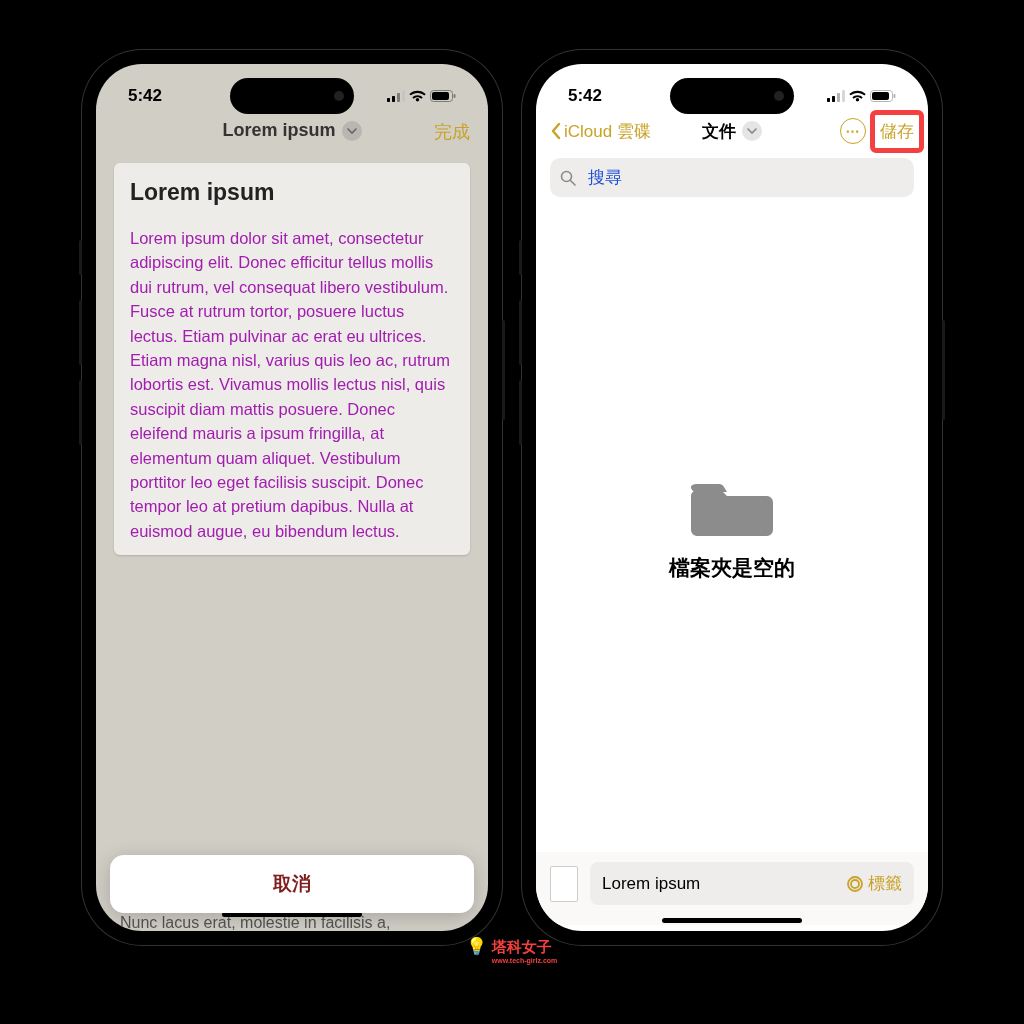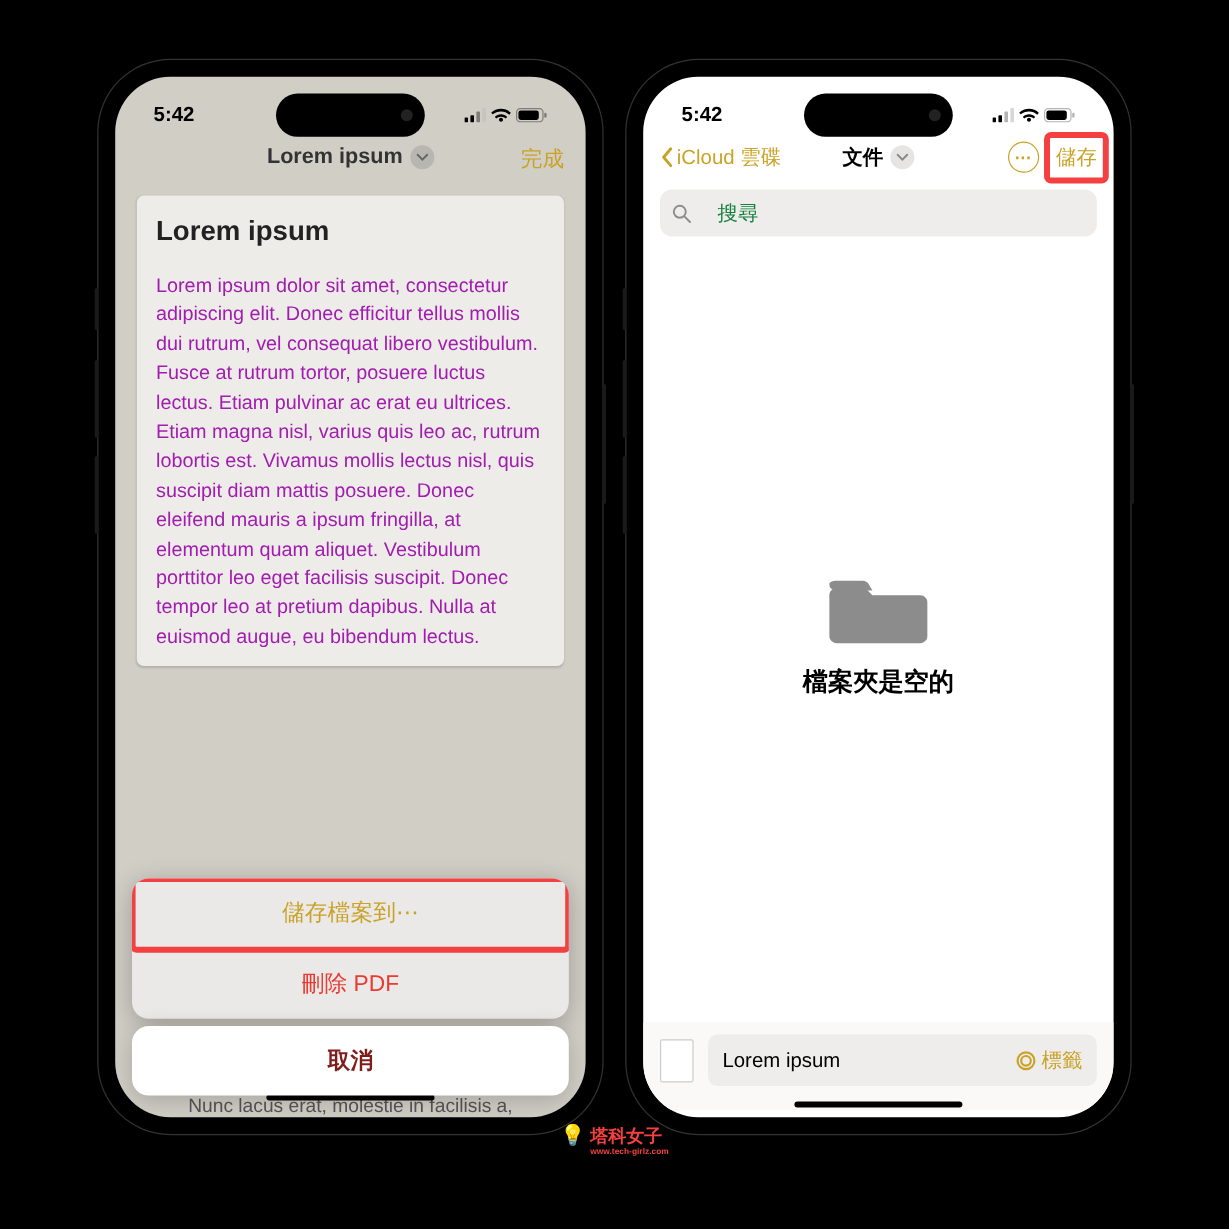--- a/index.html
+++ b/index.html
@@ -90,21 +90,21 @@
     border-radius: 6px;
     padding: 16px 16px 12px;
     box-shadow: 0 1px 2px rgba(0,0,0,0.15);
   }
   .doc-title { font-size: 23px; font-weight: 700; color: #222; margin: 0 0 20px; }
   .doc-body { font-size: 16.5px; line-height: 1.48; color: #a21caf; }
   .hidden-line {
     position: absolute;
     left: 24px; right: 24px;
     top: 802px;
-    font-size: 16px; color: #555; text-align: center;
+    font-size: 16px; color: #555; 
   }
   .action-sheet {
     position: absolute;
     left: 14px; right: 14px;
     bottom: 76px;
     background: #eae9e7;
     border-radius: 14px;
     overflow: hidden;
     z-index: 10;
     box-shadow: 0 4px 20px rgba(0,0,0,0.25);
@@ -161,21 +161,21 @@
   .save { color: #c9a227; font-size: 17px; font-weight: 500; }
   .search {
     margin: 8px 14px;
     background: #eeedeb;
     border-radius: 10px;
     display: flex;
     align-items: center;
     padding: 8px 10px;
   }
   .search svg { width: 16px; height: 16px; fill: #8d8c89; }
-  .search span { color: #15803d; font-size: 17px; margin-left: 22px; }
+  .search span { color: #1d4ed8; font-size: 17px; margin-left: 12px; }
   .empty {
     flex: 1;
     display: flex;
     flex-direction: column;
     align-items: center;
     justify-content: center;
   }
   .folder-icon { width: 82px; height: 62px; margin-bottom: 16px; }
   .folder-icon svg { width: 100%; height: 100%; }
   .empty-text { font-size: 21px; font-weight: 700; color: #000; }
@@ -272,25 +272,20 @@
               </svg>
           </span>
           <span class="done-btn">完成</span>
         </div>
         <div class="doc-card">
           <h1 class="doc-title">Lorem ipsum</h1>
           <div class="doc-body">Lorem ipsum dolor sit amet, consectetur adipiscing elit. Donec efficitur tellus mollis dui rutrum, vel consequat libero vestibulum. Fusce at rutrum tortor, posuere luctus lectus. Etiam pulvinar ac erat eu ultrices. Etiam magna nisl, varius quis leo ac, rutrum lobortis est. Vivamus mollis lectus nisl, quis suscipit diam mattis posuere. Donec eleifend mauris a ipsum fringilla, at elementum quam aliquet. Vestibulum porttitor leo eget facilisis suscipit. Donec tempor leo at pretium dapibus. Nulla at euismod augue, eu bibendum lectus.</div>
         </div>
         <div class="hidden-line">Nunc lacus erat, molestie in facilisis a,</div>
 
-        <div class="action-sheet">
-          <div class="hl1" style="left:-2px;right:-2px;top:-2px;height:54px;"></div>
-          <div class="action-item action-save">儲存檔案到⋯</div>
-          <div class="action-item action-delete">刪除 PDF</div>
-        </div>
         <div class="cancel-btn">取消</div>
         <div class="home-ind dark"></div>
       </div>
     </div>
   </div>
 
   <div class="phone">
     <div class="side-btn side-l1"></div>
     <div class="side-btn side-l2"></div>
     <div class="side-btn side-l3"></div>

